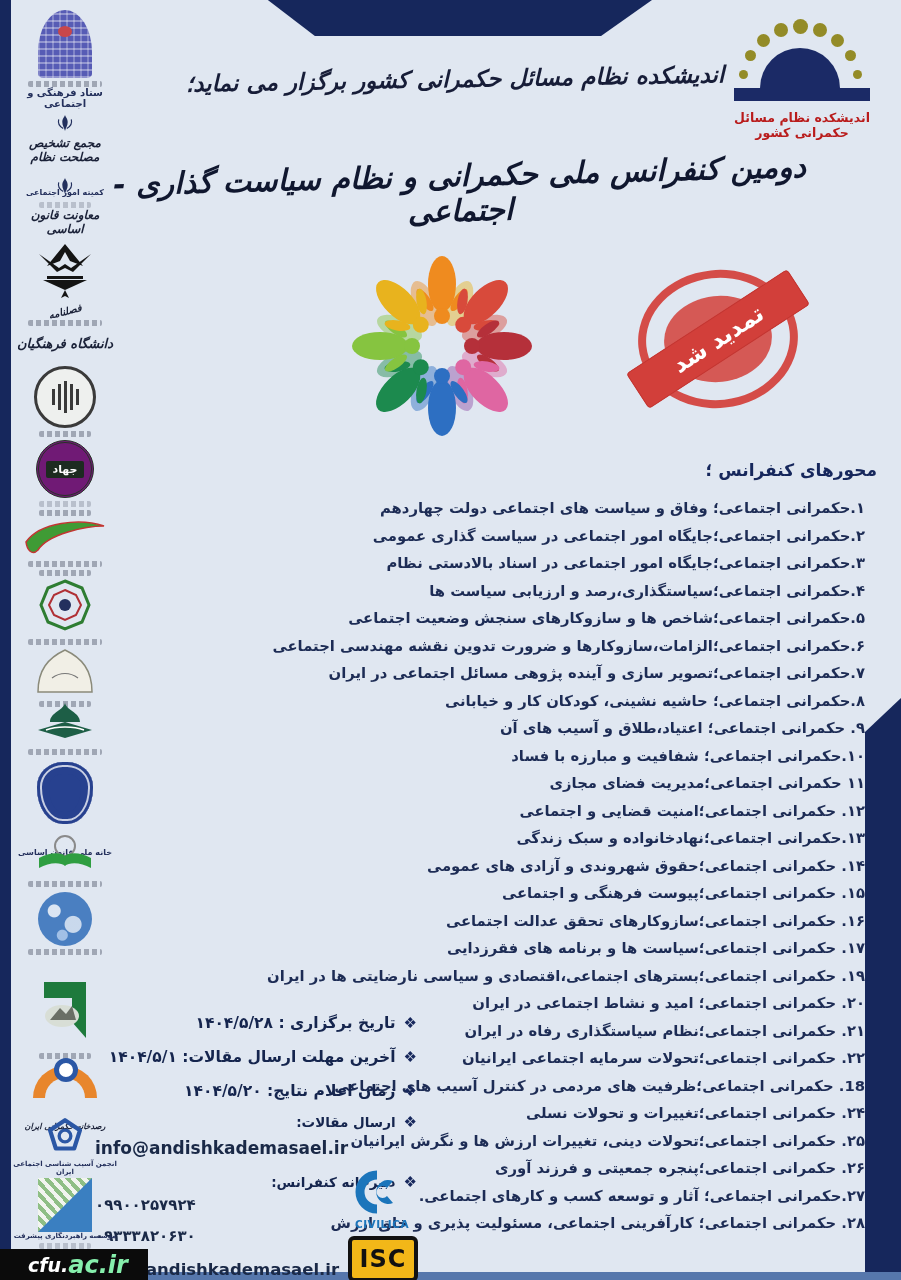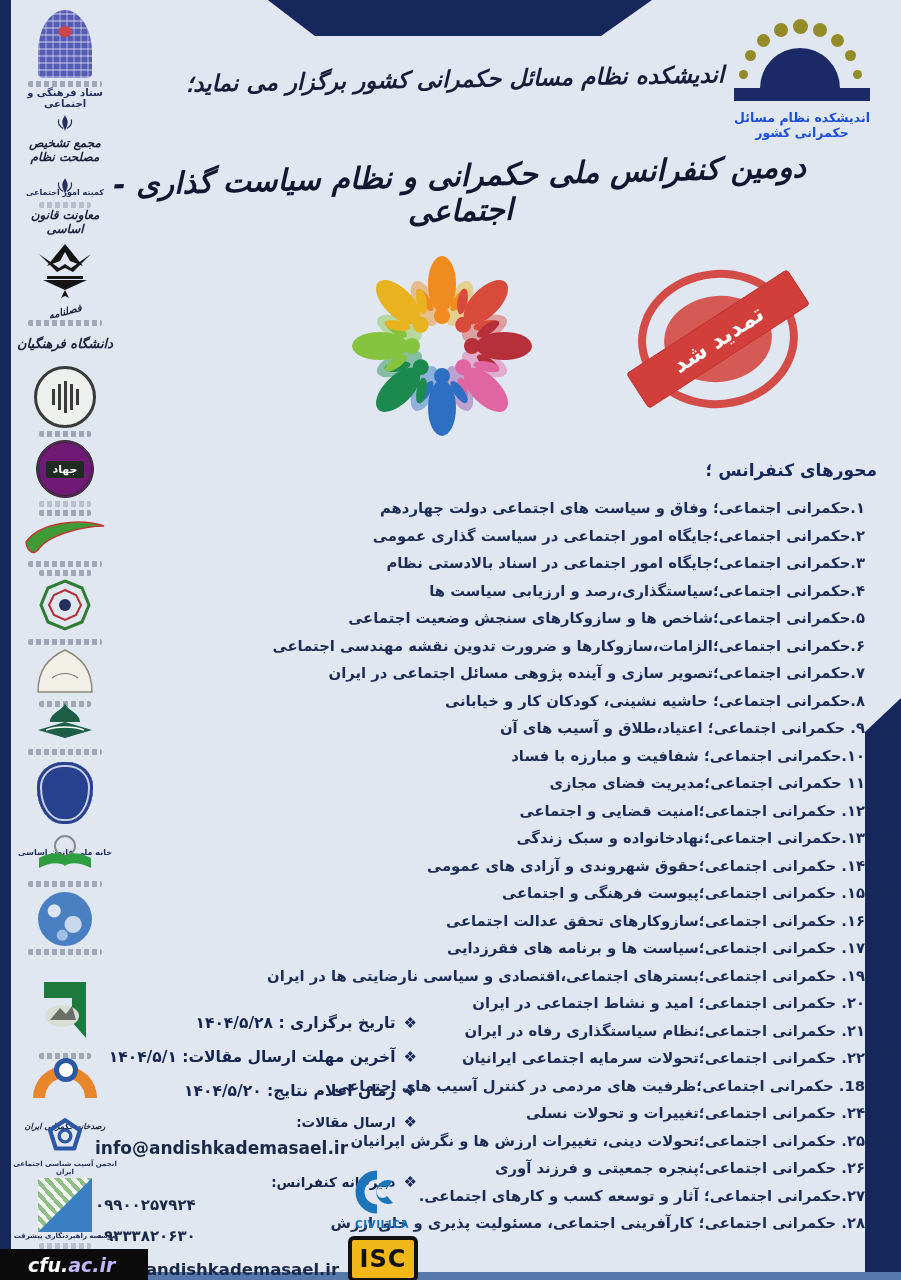--- a/index.html
+++ b/index.html
@@ -17,21 +17,21 @@
   .right-wedge{
     position:absolute;right:0;top:698px;width:36px;height:574px;background:#16275c;
     clip-path:polygon(0 34px,100% 0,100% 100%,0 100%);
   }
   
   .org-logo{position:absolute;left:718px;top:14px;width:168px;height:110px;}
   .org-logo .base{position:absolute;left:16px;top:74px;width:136px;height:13px;background:#1b2a66;}
   .org-logo .domehalf{position:absolute;left:42px;top:34px;width:80px;height:40px;background:#1b2a66;border-radius:80px 80px 0 0;}
   .org-logo .dot{position:absolute;border-radius:50%;background:#938b27;}
   .org-logo .label{position:absolute;left:0;top:96px;width:168px;text-align:center;
-    font-size:12.5px;font-weight:bold;color:#1d4ed8;direction:rtl;}
+    font-size:12.5px;font-weight:bold;color:#b91c1c;direction:rtl;}
   
   .intro-line{
     position:absolute;left:175px;top:66px;width:560px;text-align:center;direction:rtl;
     font-size:23px;font-weight:bold;font-style:italic;color:#171d38;transform:rotate(-1deg);
   }
   .main-title{
     position:absolute;left:100px;top:158px;width:720px;text-align:center;direction:rtl;
     font-size:30px;font-weight:bold;font-style:italic;color:#10172f;transform:rotate(-1.5deg);
     letter-spacing:-0.5px;
   }
@@ -75,21 +75,21 @@
     position:absolute;left:348px;top:1236px;width:62px;height:38px;background:#f2b718;
     border:4px solid #111;border-radius:6px;display:flex;align-items:center;justify-content:center;
     font-size:24px;font-weight:900;color:#111;letter-spacing:1px;font-family:"DejaVu Sans",sans-serif;
   }
   
   .watermark{
     position:absolute;left:0;top:1249px;width:148px;height:31px;background:#0b0b0b;
     display:flex;align-items:center;padding-left:28px;box-sizing:border-box;z-index:9;
   }
   .watermark .w1{color:#fff;font-weight:bold;font-style:italic;font-size:19px;}
-  .watermark .w2{color:#c4b5fd;font-weight:bold;font-style:italic;font-size:19px;}
+  .watermark .w2{color:#86efac;font-weight:bold;font-style:italic;font-size:24px;}
   
   .orglogo{position:absolute;left:13px;width:104px;text-align:center;direction:rtl;}
   .cap{display:block;font-weight:bold;color:#24305c;}
   .cap10{font-size:10px;} .cap8{font-size:8px;margin-top:24px;} .cap7{font-size:7px;}
   .callig{font-style:italic;font-weight:bold;color:#1a2138;}
   .squig{height:6px;margin:3px auto 0;width:72%;border-radius:2px;opacity:.65;
     background:repeating-linear-gradient(90deg,#7d8494 0 5px,transparent 5px 8px);}
   .squig.w50{width:50%;} .squig.light{opacity:.4;}
   .dome1{
     width:54px;height:68px;margin:0 auto;background:#575cb5;position:relative;

